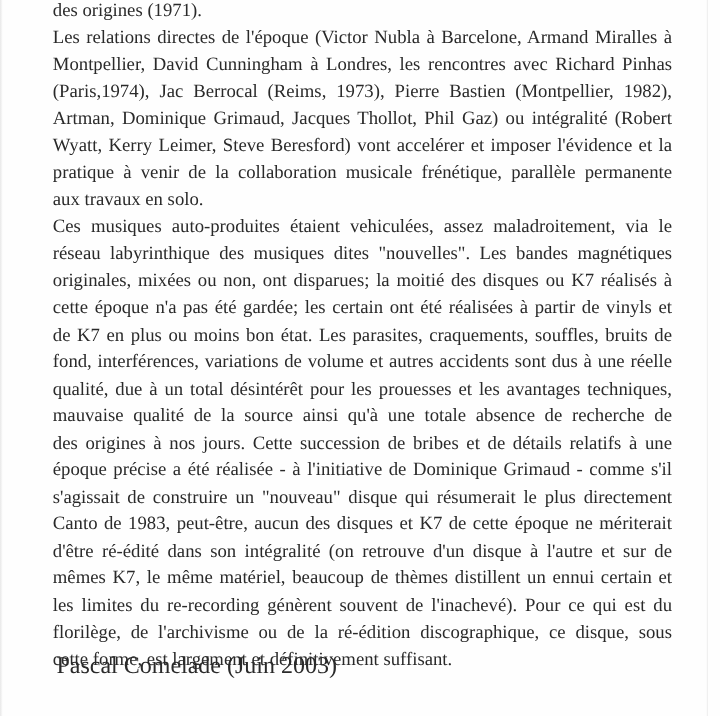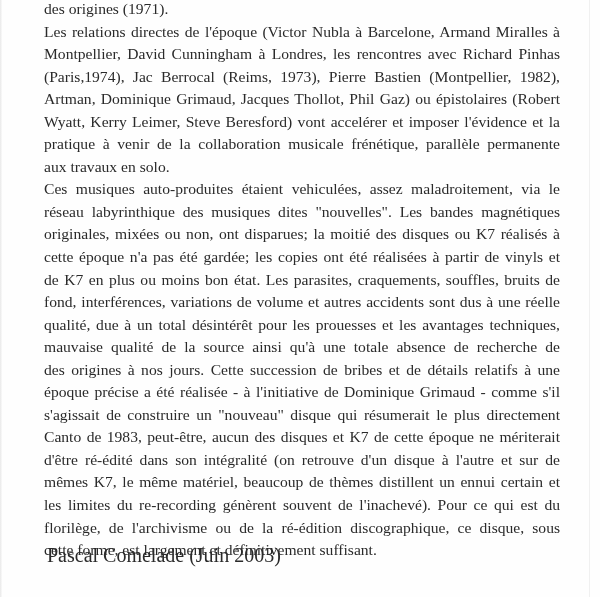--- a/index.html
+++ b/index.html
@@ -76,30 +76,30 @@
   <div class="edge-right"></div>
 
   <div class="text-block" id="text-block">
       <p>
         <span class="line last">des origines (1971).</span>
       </p>
       <p>
         <span class="line">Les relations directes de l'époque (Victor Nubla à Barcelone, Armand Miralles à</span>
         <span class="line">Montpellier, David Cunningham à Londres, les rencontres avec Richard Pinhas</span>
         <span class="line">(Paris,1974), Jac Berrocal (Reims, 1973), Pierre Bastien (Montpellier, 1982),</span>
-        <span class="line">Artman, Dominique Grimaud, Jacques Thollot, Phil Gaz) ou épistolaires (Robert</span>
+        <span class="line">Artman, Dominique Grimaud, Jacques Thollot, Phil Gaz) ou intégralité (Robert</span>
         <span class="line">Wyatt, Kerry Leimer, Steve Beresford) vont accelérer et imposer l'évidence et la</span>
         <span class="line">pratique à venir de la collaboration musicale frénétique, parallèle permanente</span>
         <span class="line last">aux travaux en solo.</span>
       </p>
       <p>
         <span class="line">Ces musiques auto-produites étaient vehiculées, assez maladroitement, via le</span>
         <span class="line">réseau labyrinthique des musiques dites "nouvelles". Les bandes magnétiques</span>
         <span class="line">originales, mixées ou non, ont disparues; la moitié des disques ou K7 réalisés à</span>
-        <span class="line">cette époque n'a pas été gardée; les copies ont été réalisées à partir de vinyls et</span>
+        <span class="line">cette époque n'a pas été gardée; les certain ont été réalisées à partir de vinyls et</span>
         <span class="line">de K7 en plus ou moins bon état. Les parasites, craquements, souffles, bruits de</span>
         <span class="line">fond, interférences, variations de volume et autres accidents sont dus à une réelle</span>
         <span class="line">qualité, due à un total désintérêt pour les prouesses et les avantages techniques,</span>
         <span class="line">mauvaise qualité de la source ainsi qu'à une totale absence de recherche de</span>
         <span class="line">des origines à nos jours. Cette succession de bribes et de détails relatifs à une</span>
         <span class="line">époque précise a été réalisée - à l'initiative de Dominique Grimaud - comme s'il</span>
         <span class="line">s'agissait de construire un "nouveau" disque qui résumerait le plus directement</span>
         <span class="line">Canto de 1983, peut-être, aucun des disques et K7 de cette époque ne mériterait</span>
         <span class="line">d'être ré-édité dans son intégralité (on retrouve d'un disque à l'autre et sur de</span>
         <span class="line">mêmes K7, le même matériel, beaucoup de thèmes distillent un ennui certain et</span>

